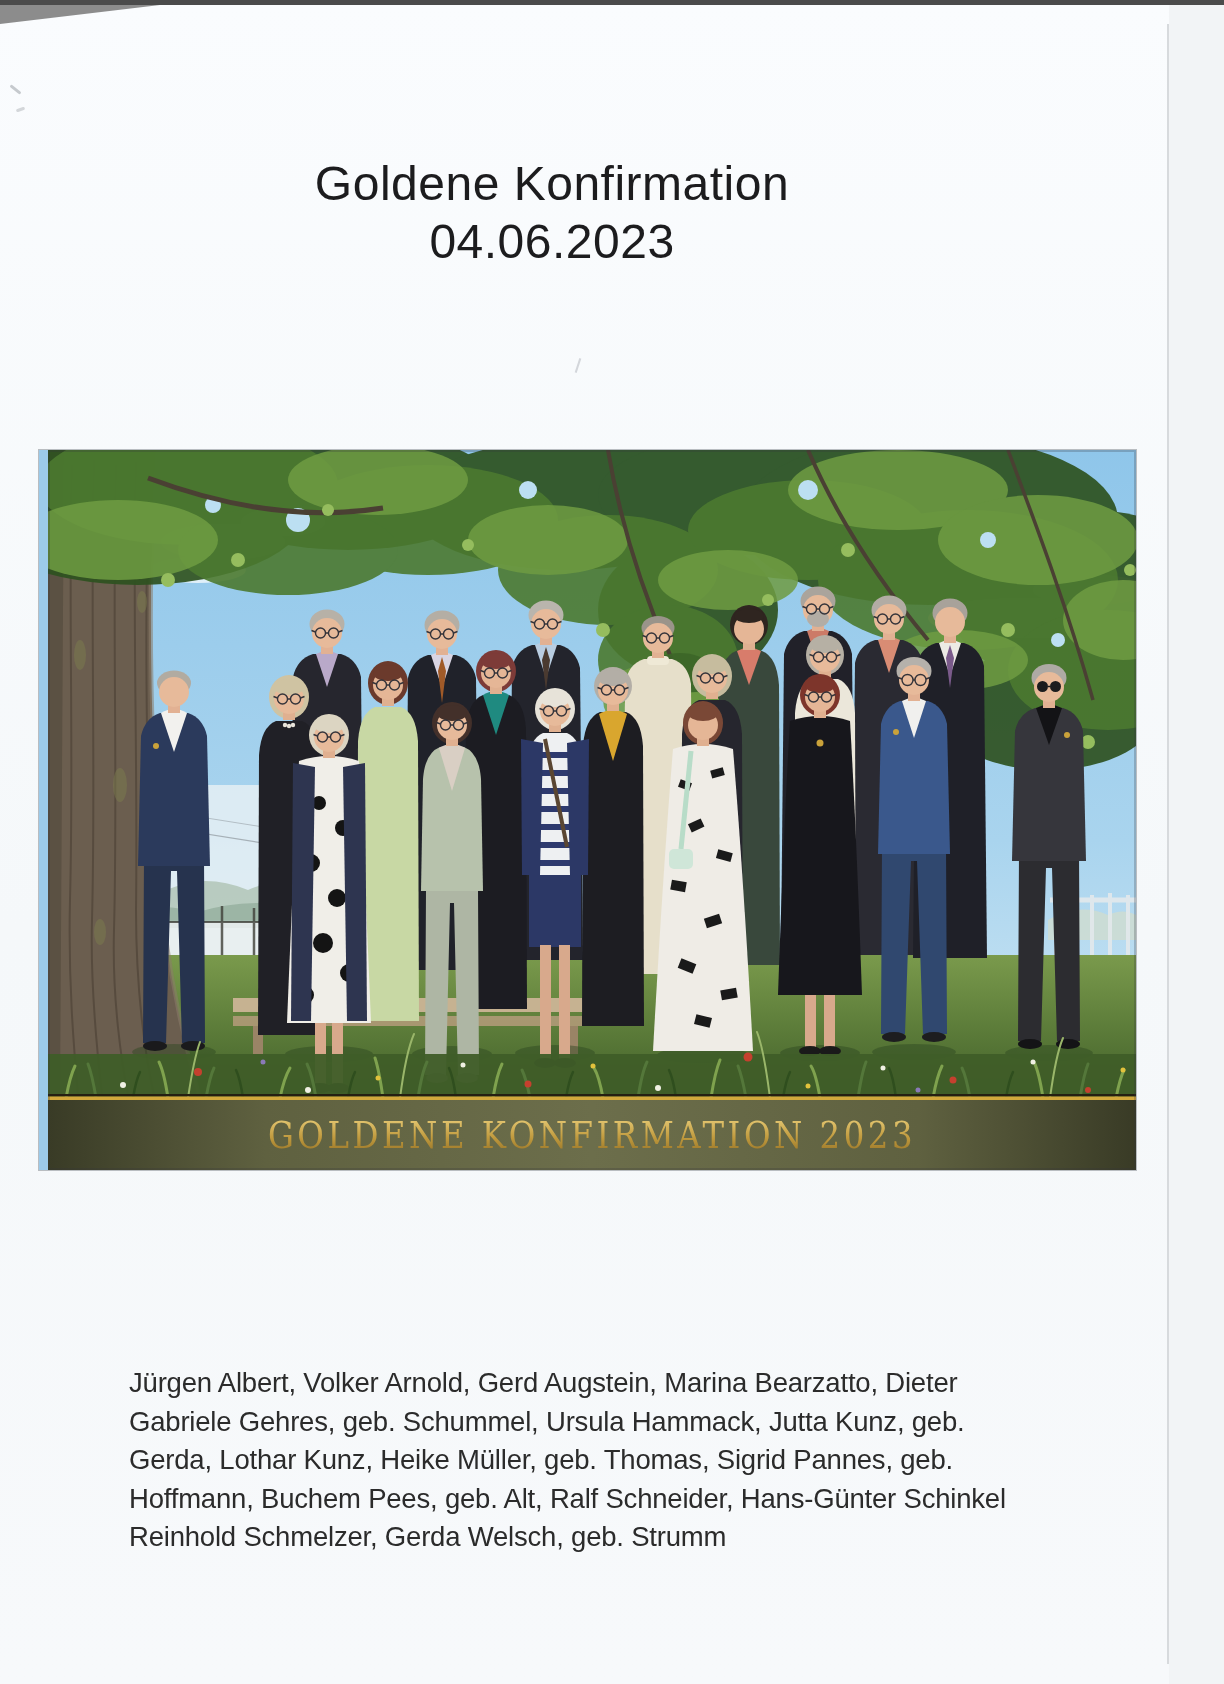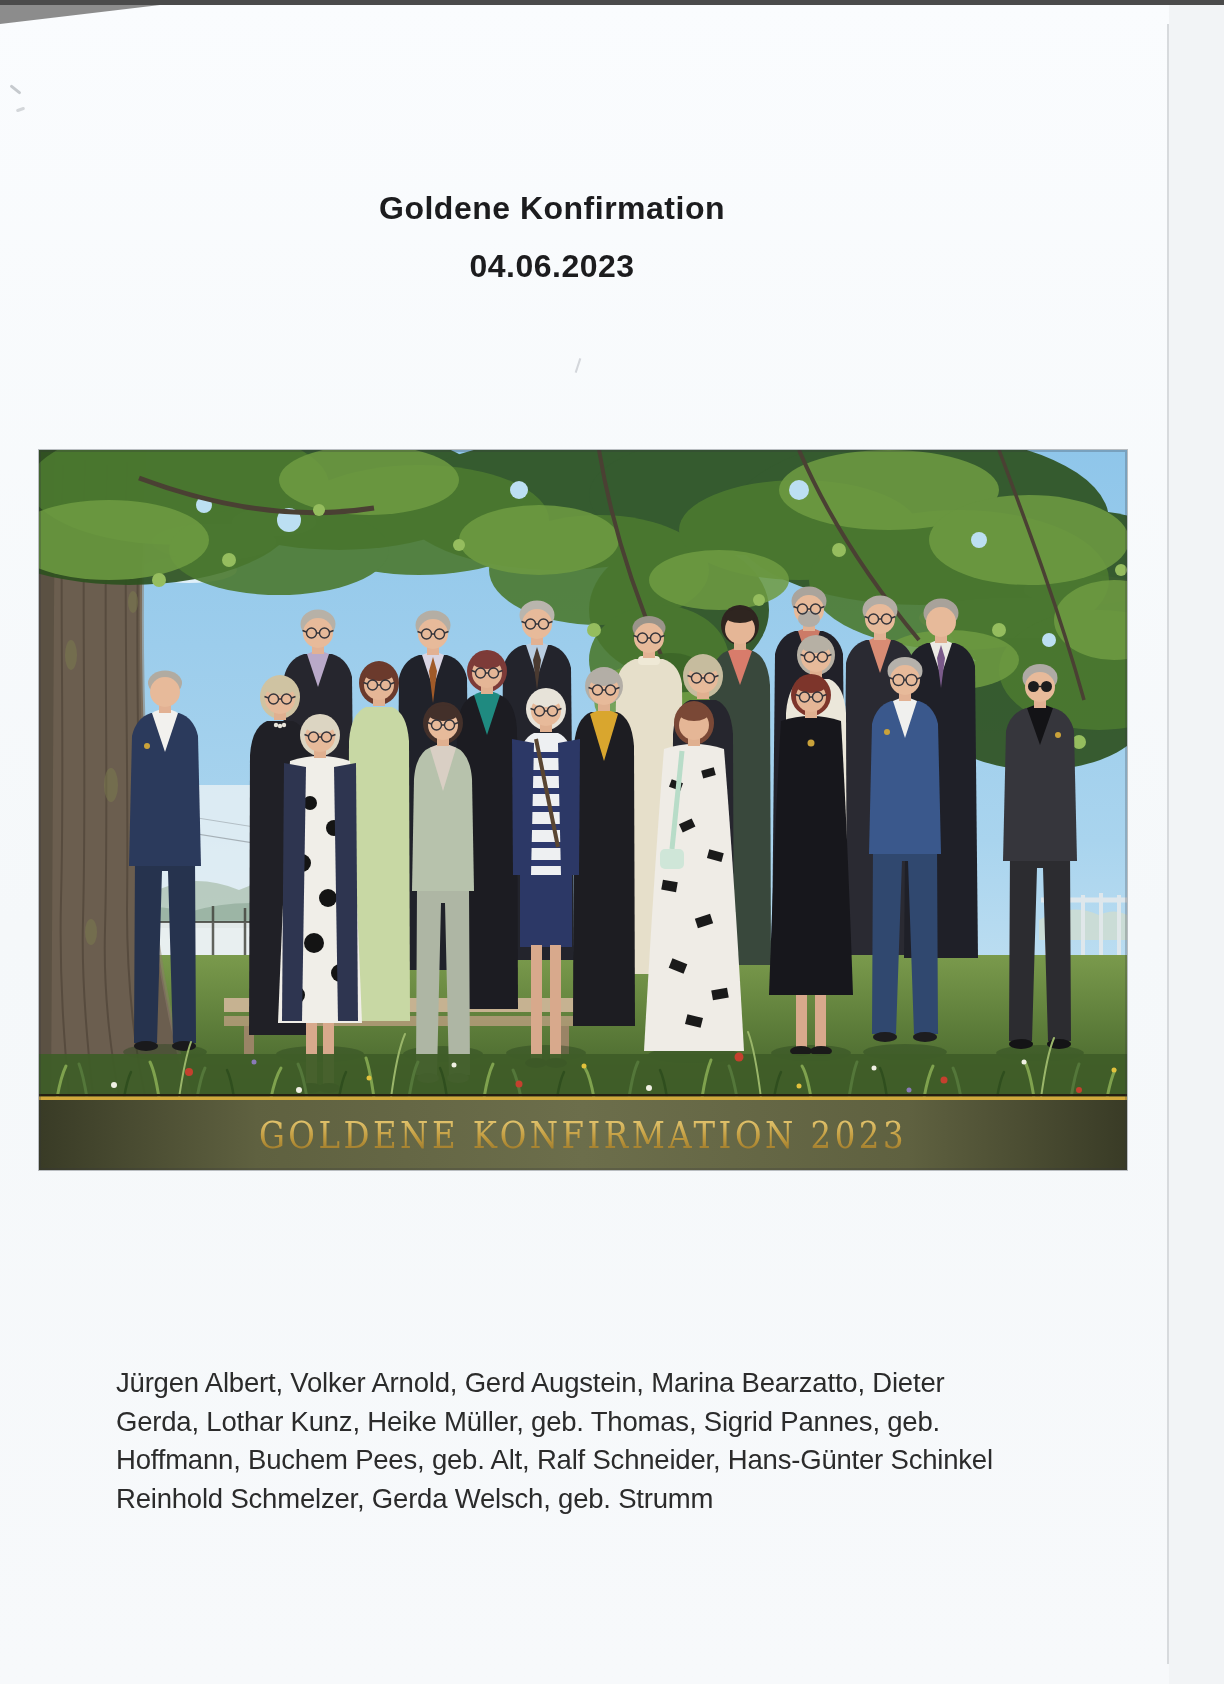--- a/index.html
+++ b/index.html
@@ -14,32 +14,32 @@
     background:#787878;clip-path:polygon(0 0,100% 0,0 100%);opacity:.85;}
   .edge-line{position:absolute;top:24px;left:1167px;width:2px;height:1640px;background:#d7dadd;}
   .right-margin{position:absolute;top:5px;left:1169px;width:55px;height:1679px;background:#f2f4f6;}
   .smudge{position:absolute;background:#9aa0a6;border-radius:2px;opacity:.55;}
   .smudge.s1{left:9px;top:88px;width:13px;height:3px;transform:rotate(38deg);}
   .smudge.s2{left:16px;top:108px;width:9px;height:3px;transform:rotate(-20deg);opacity:.4;}
   .scratch{position:absolute;left:577px;top:358px;width:2px;height:15px;background:#c9cdd2;transform:rotate(18deg);opacity:.8;}
   
   .title-block{
     position:absolute;top:155px;left:0;width:1104px;text-align:center;
-    color:#1c1c1e;font-weight:bold;font-size:32px;line-height:58px;letter-spacing:.5px;margin-top:24px;
+    color:#1c1c1e;font-weight:normal;font-size:48px;line-height:58px;letter-spacing:.5px;
   }
   
   .photo-wrap{
     position:absolute;left:39px;top:450px;width:1088px;height:720px;
-    outline:1px solid #b9bdc1;background:#9ccaea;
+    outline:1px solid #b9bdc1;background:#9ccaea;padding-left:9px;
   }
   .photo-wrap svg{display:block;}
   .gl{stroke:#33333a;fill:none;stroke-width:1.4;}
   
   .names-block{
-    position:absolute;left:116px;top:1364px;width:950px;
+    position:absolute;left:129px;top:1364px;width:950px;
     font-size:27.5px;line-height:38.5px;color:#2b2b2b;letter-spacing:-0.2px;
   }
 </style>
 </head>
 <body>
 
 <div class="page">
 
   <div class="top-strip"></div>
   <div class="corner-wedge"></div>
@@ -614,18 +614,19 @@
       <rect x="0" y="650" width="1088" height="70" fill="url(#bannerGrad)"></rect>
       <text x="544" y="698" text-anchor="middle" textLength="648" lengthAdjust="spacingAndGlyphs" font-family="DejaVu Serif, serif" font-size="37" letter-spacing="4" fill="url(#goldGrad)">GOLDENE KONFIRMATION 2023</text>
     </g>
 
     <rect x="1" y="1" width="1086" height="718" fill="none" stroke="#33333a" stroke-opacity=".25" stroke-width="2"></rect>
   </svg>
   </div>
 
   <div class="names-block">
     <div>Jürgen Albert, Volker Arnold, Gerd Augstein, Marina Bearzatto, Dieter</div>
+    <div>Gabriele Gehres, geb. Schummel, Ursula Hammack, Jutta Kunz, geb.</div>
     <div>Gerda, Lothar Kunz, Heike Müller, geb. Thomas, Sigrid Pannes, geb.</div>
     <div>Hoffmann, Buchem Pees, geb. Alt, Ralf Schneider, Hans-Günter Schinkel</div>
     <div>Reinhold Schmelzer, Gerda Welsch, geb. Strumm</div>
   </div>
 
 </div>
 
 </body></html>

